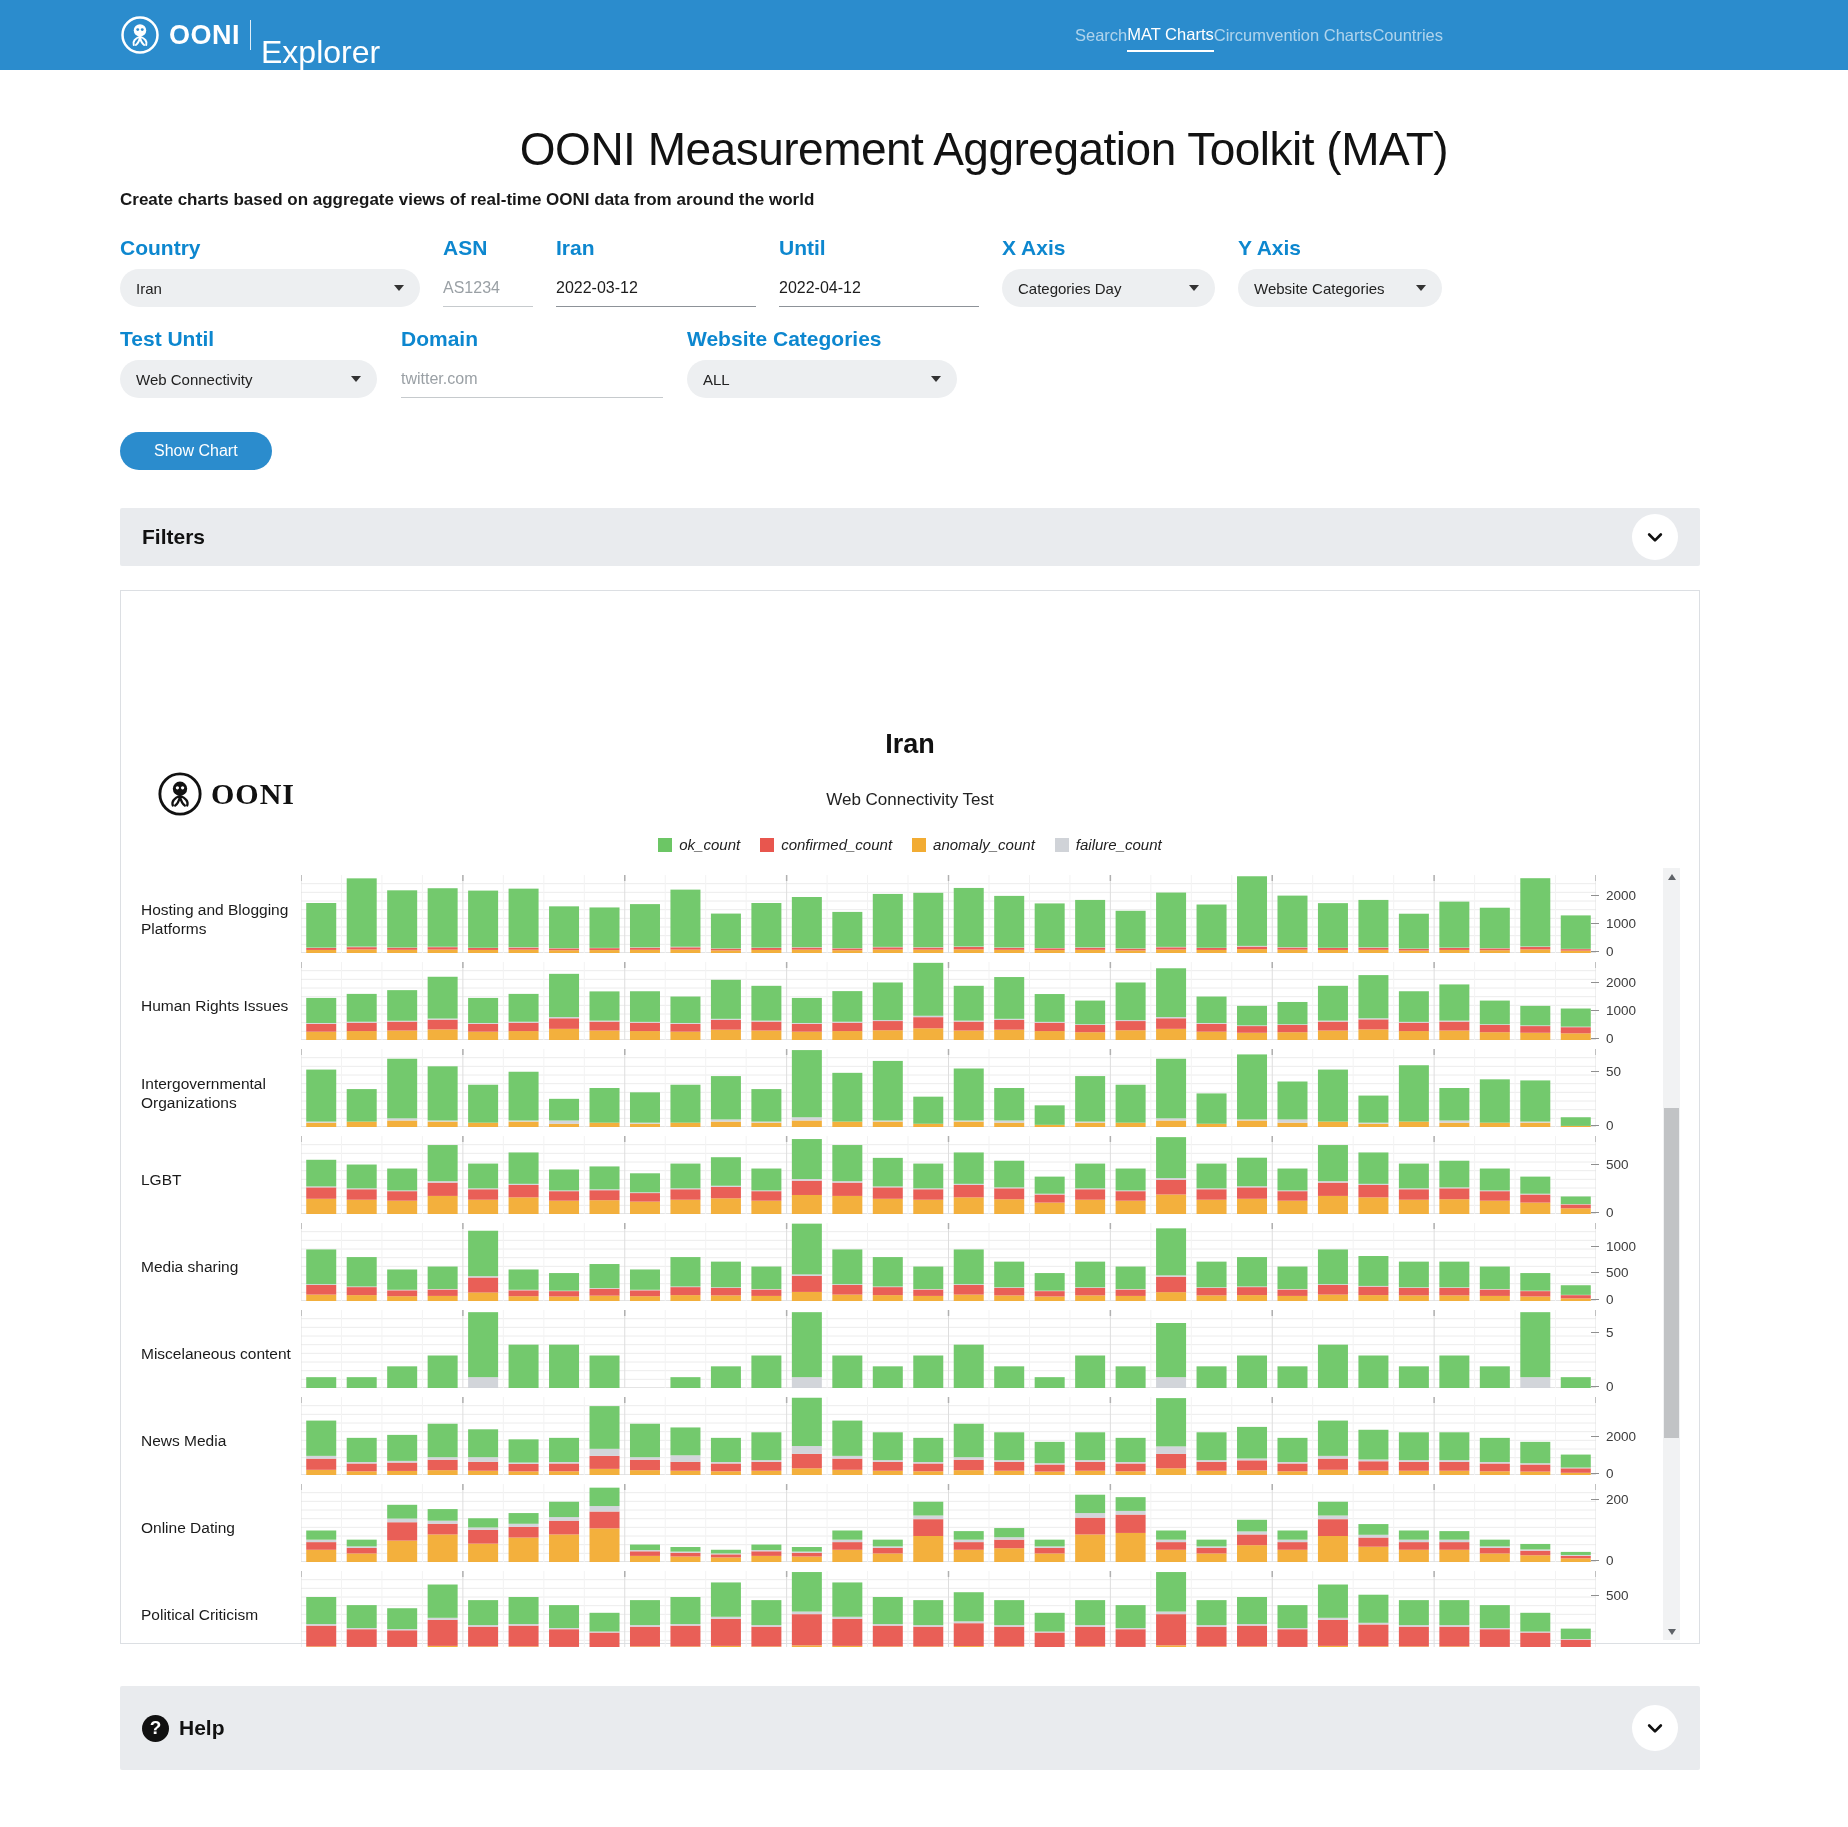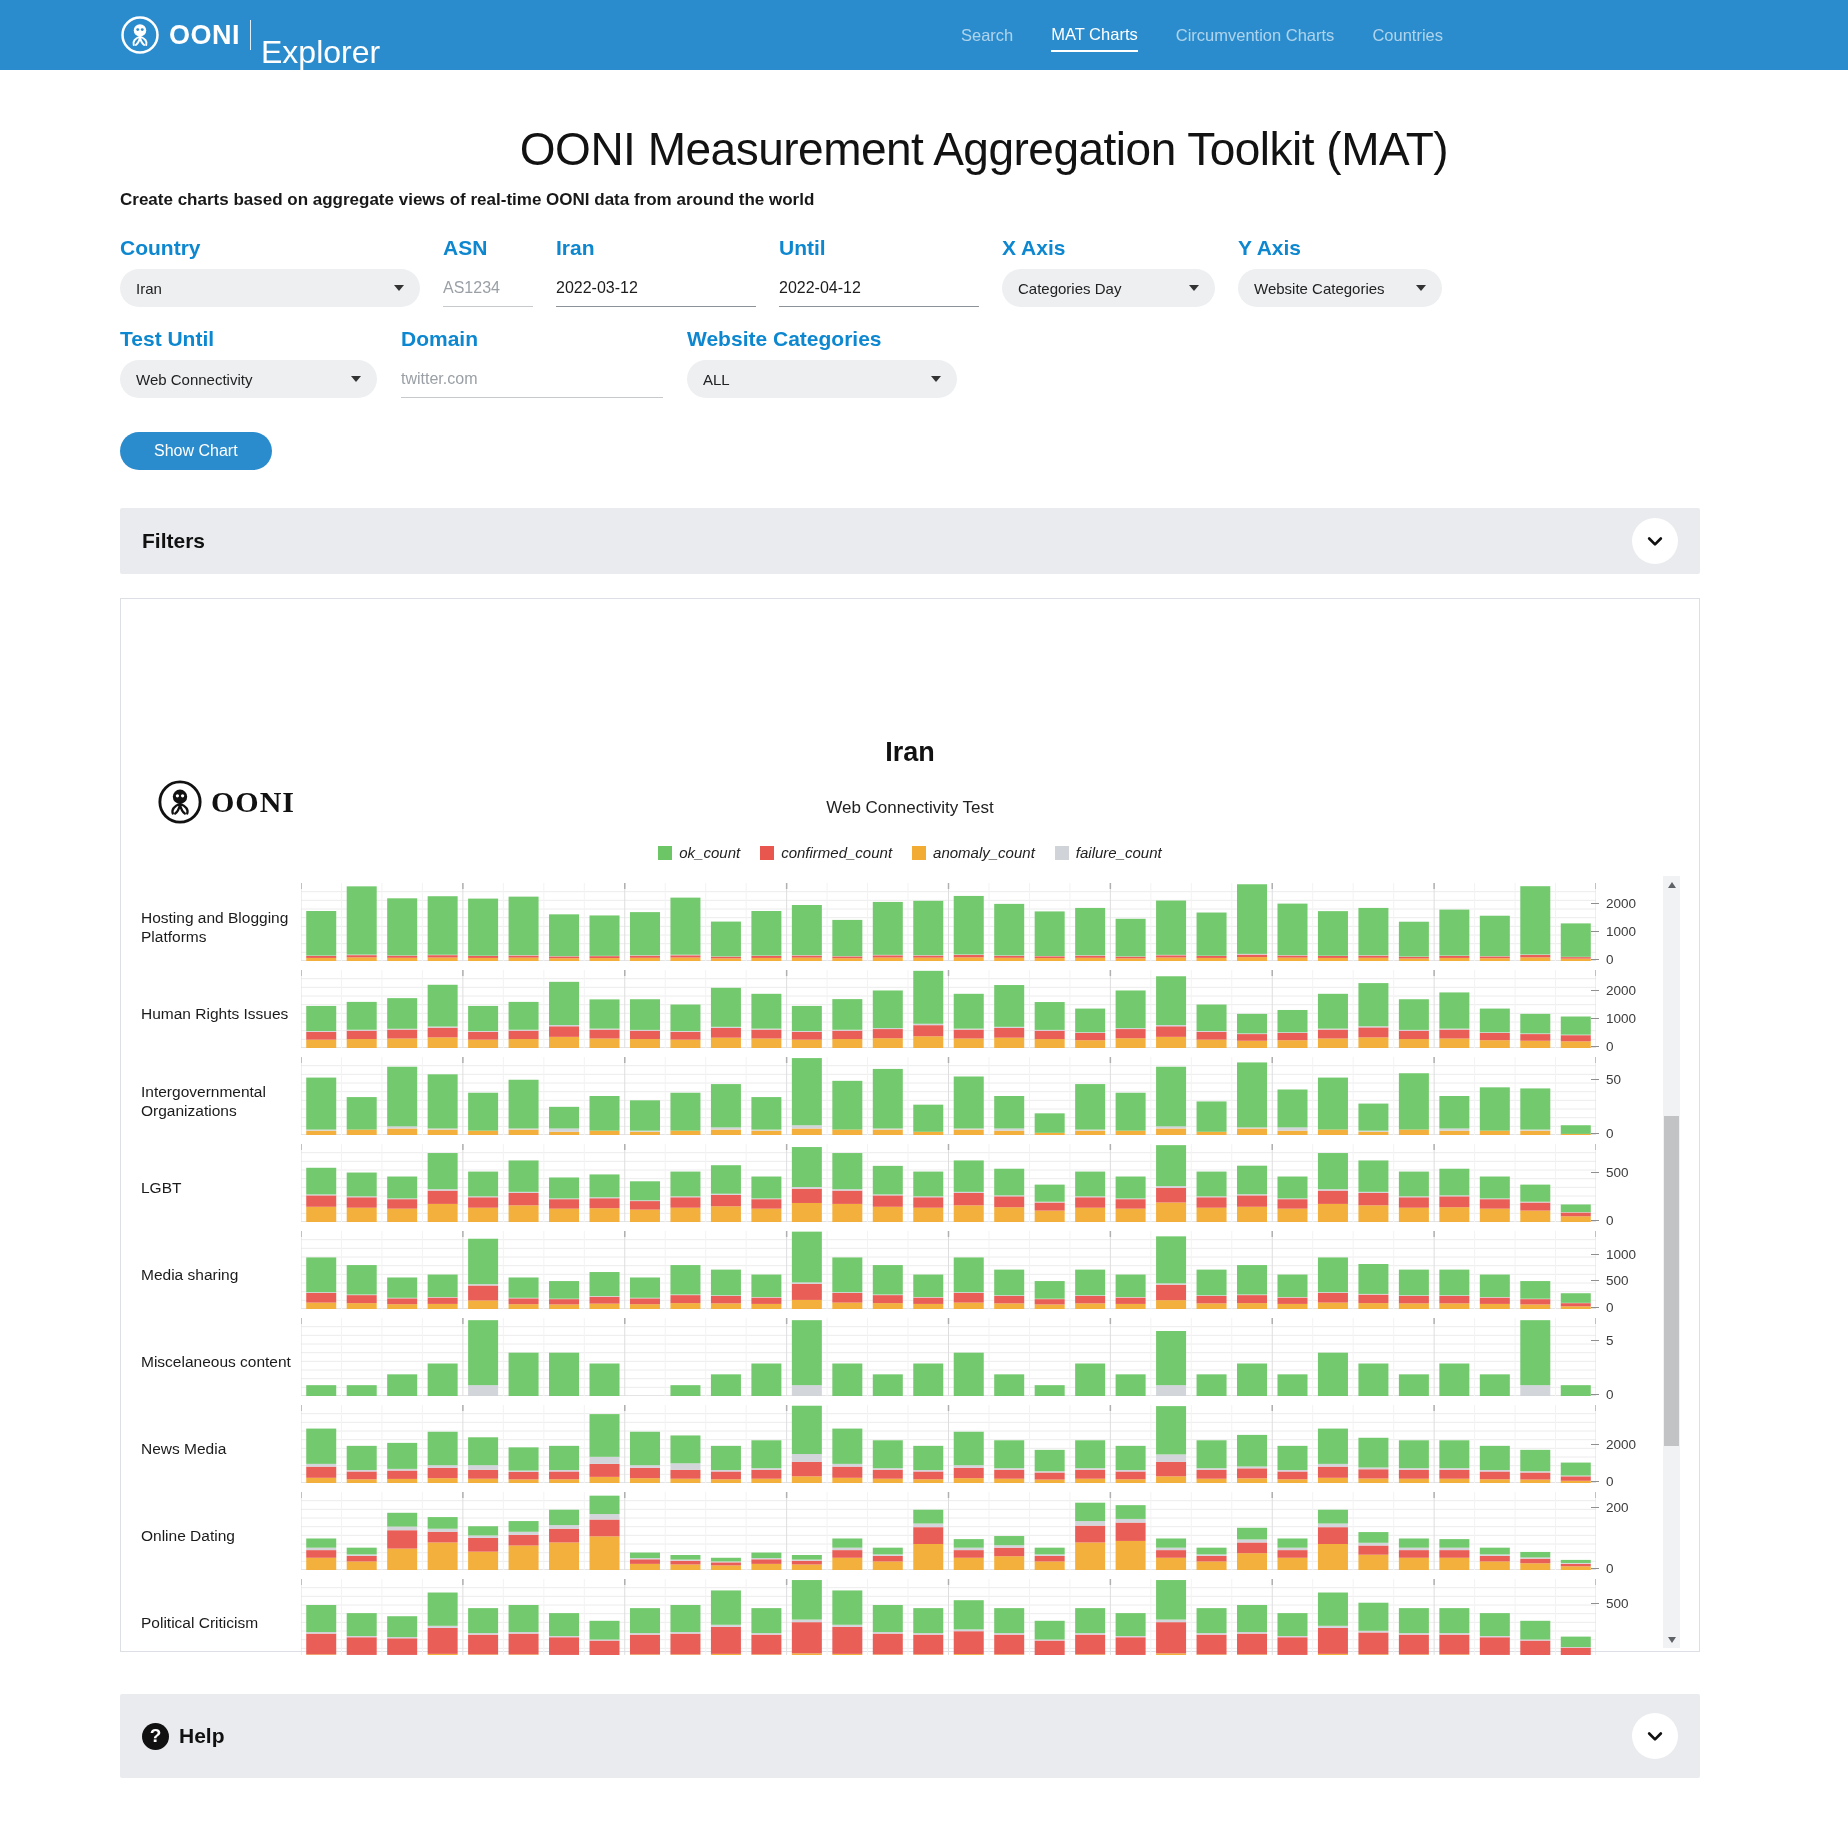--- a/index.html
+++ b/index.html
@@ -5,42 +5,42 @@
   * { margin:0; padding:0; box-sizing:border-box; }
   html,body { width:1848px; height:1827px; background:#fff; font-family:"Liberation Sans",sans-serif; color:#1c1c1c; overflow:hidden; }
 
   
   .navbar { height:70px; background:#2b8ccd; display:flex; align-items:center; padding-left:120px; padding-right:405px; }
   .brand { display:flex; align-items:center; color:#fff; cursor:pointer; }
   .brand .logo { width:40px; height:40px; color:#fff; --logo-eye:#2b8ccd; }
   .brand-name { font-size:27px; font-weight:bold; margin-left:9px; letter-spacing:.5px; }
   .brand-sep { width:1px; height:30px; background:rgba(255,255,255,.85); margin:0 10px; }
   .brand-sub { font-size:32px; font-weight:300;margin-top:34px; }
-  .nav-items { margin-left:auto; display:flex; gap:38px; list-style:none; align-items:center; }
+  .nav-items { margin-left:auto; display:flex; list-style:none; align-items:center; }
   .nav-item { color:rgba(255,255,255,.62); font-size:16.5px; cursor:pointer; padding:6px 0; }
   .nav-item.active { color:#fff; border-bottom:2px solid #fff; }
 
   
   .content { padding-left:120px; }
   h1 { font-size:46px; font-weight:300; color:#121212; margin-top:52px; letter-spacing:-.5px;text-align:center; }
   .subtitle { font-size:17px; font-weight:bold; margin-top:14px; color:#181818; }
 
   .mat-form { width:1323px; margin-top:26px; }
   .form-row1 { display:grid; grid-template-columns:300px 90px 200px 200px 213px 204px; column-gap:23px; }
   .form-row2 { display:grid; grid-template-columns:257px 262px 270px; column-gap:24px; margin-top:20px; }
   .field-label { font-size:21px; font-weight:600; color:#0d87cf; margin-bottom:9px; display:block; }
   .select { height:38px; background:#edeff1; border-radius:19px; display:flex; align-items:center; padding:0 16px; font-size:15px; color:#222; cursor:pointer; position:relative; }
   .select .caret { margin-left:auto; width:0; height:0; border-left:5px solid transparent; border-right:5px solid transparent; border-top:6px solid #333; }
   .text-input { height:38px; display:flex; align-items:center; font-size:16px; border-bottom:1px solid #c6cacd; color:#9aa0a5; }
   .text-input.filled { border-bottom:1px solid #8d9298; color:#1c1c1c; }
   .btn-primary { margin-top:34px; height:38px; padding:8px 34px; background:#2b8ccd; color:#ffffff; font-size:16px; border:none; border-radius:19px; cursor:pointer; font-family:"Liberation Sans",sans-serif; }
 
   
   .panel-bar { width:1580px; background:#e9ebee; border-radius:2px; display:flex; align-items:center; padding:0 22px; }
-  .panel-bar.filters { height:66px; margin-top:38px; }
+  .panel-bar.filters { height:58px; margin-top:38px; }
   .panel-bar.help { height:84px; margin-top:42px; }
   .panel-title { font-size:21px; font-weight:bold; color:#111; }
   .chev-circle { margin-left:auto; width:46px; height:46px; border-radius:50%; background:#fff; display:flex; align-items:center; justify-content:center; cursor:pointer; }
   .chev-circle svg { width:20px; height:20px; stroke:#111; stroke-width:3.2; fill:none; stroke-linecap:round; stroke-linejoin:round; }
   .q-icon { width:27px; height:27px; border-radius:50%; background:#111; color:#fff; font-size:19px; font-weight:bold; display:flex; align-items:center; justify-content:center; margin-right:10px; }
 
   
   .chart-card { width:1580px; margin-top:24px; border:1px solid #dcdfe3; background:#fff; position:relative; height:1054px; }
   .card-logo { position:absolute; left:36px; top:180px; display:flex; align-items:center; color:#111; --logo-eye:#fff; }
   .card-logo .logo { width:46px; height:46px; }

